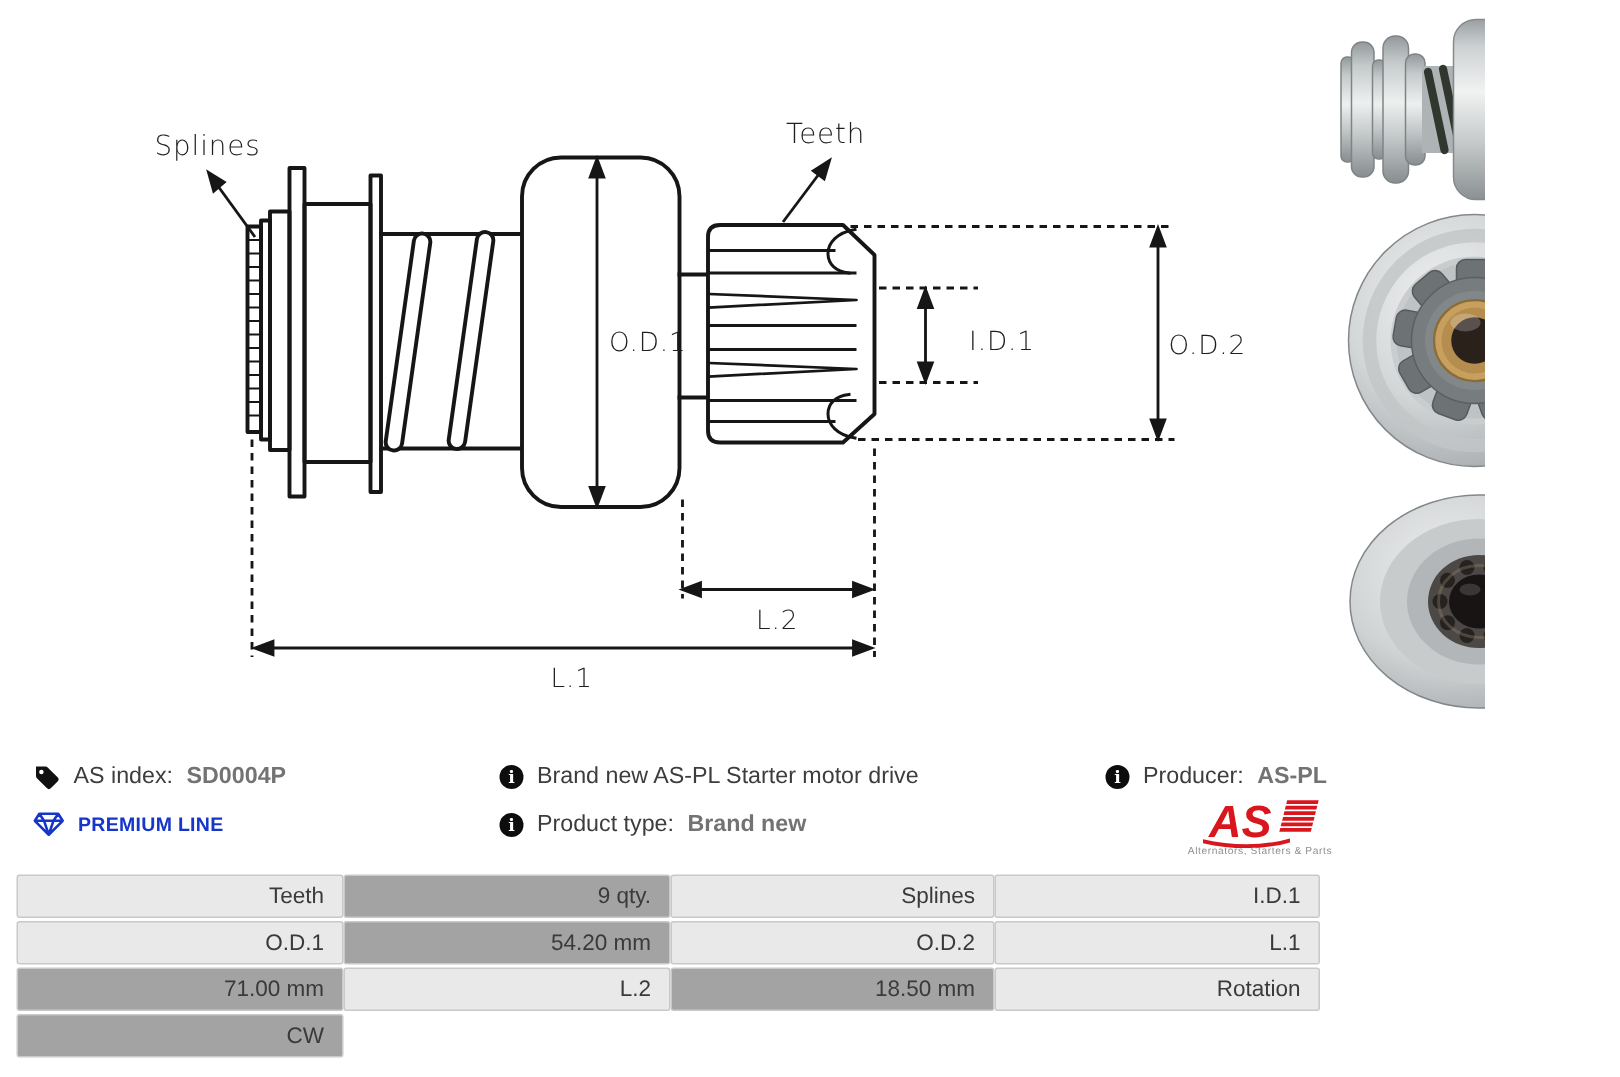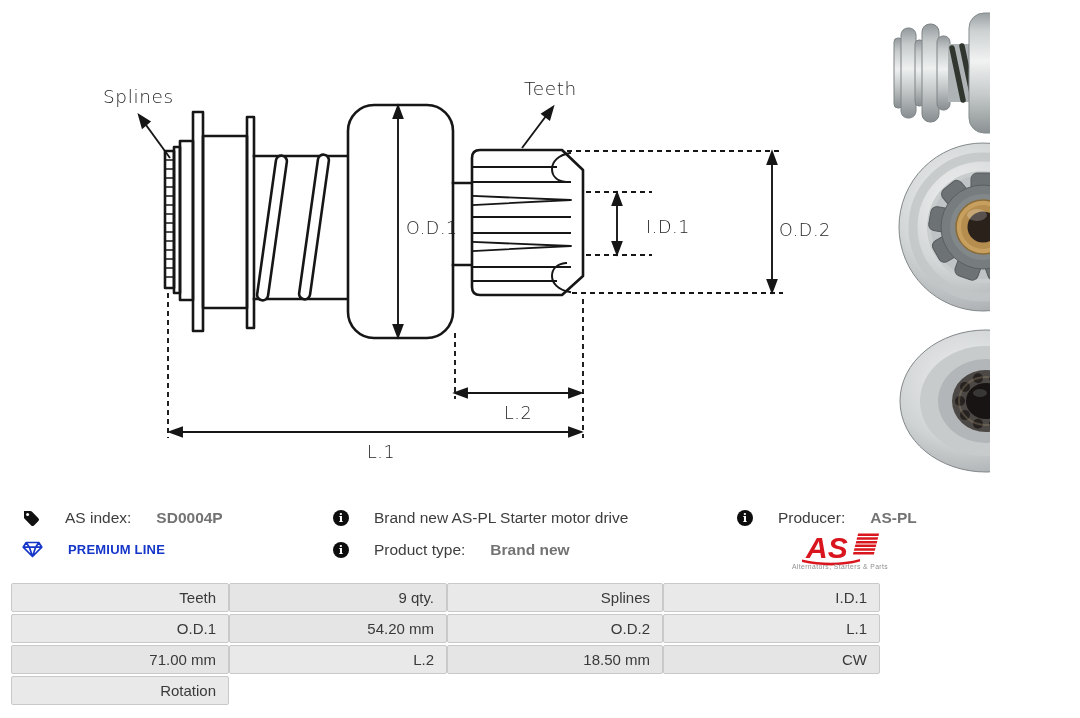--- a/index.html
+++ b/index.html
@@ -5,34 +5,34 @@
   html,body{margin:0;padding:0;background:#fff;}
   #page{position:relative;width:990px;height:718px;background:#fff;overflow:hidden;
         font-family:"Liberation Sans",sans-serif;}
   
   #diagram{position:absolute;left:0;top:0;}
   .dlabel{font-family:"DejaVu Sans","Liberation Sans",sans-serif;font-weight:300;
           fill:#1f1f1f;letter-spacing:.6px;}
   
   .photo{position:absolute;}
   
-  .info-item{position:absolute;display:flex;align-items:center;gap:25px;
+  .info-item{position:absolute;display:flex;align-items:center;gap:9px;
              font-size:15.5px;color:#3d3d3d;white-space:nowrap;}
   .info-item b{color:#737373;}
   .info-i{width:16px;height:16px;border-radius:50%;background:#0d0d0d;color:#fff;
           font-family:"DejaVu Serif",serif;font-weight:bold;font-size:11.5px;
           line-height:16px;text-align:center;flex:0 0 16px;}
   .premium{color:#1536c9;font-weight:bold;font-size:13px;letter-spacing:.2px;}
   
   #spec-table{position:absolute;left:11px;top:583px;width:869px;
               display:grid;grid-template-columns:218px 218px 216px 217px;
               grid-auto-rows:29px;row-gap:2px;}
   .cell{display:flex;align-items:center;justify-content:flex-end;
         padding-right:12px;box-sizing:border-box;font-size:15px;color:#3a3a3a;
-        border:1px solid #c9c9c9;border-radius:2px;background:#e5e5e5;}
+        border:1px solid #c9c9c9;border-radius:2px;background:#a3a3a3;}
   .cell.lbl{background:#e9e9e9;}
 </style>
 </head>
 <body>
 
 <div id="page">
 
   <svg id="diagram" width="890" height="480" viewBox="0 0 890 480">
 
     <g stroke="#161616" fill="none" stroke-width="2.6" stroke-linejoin="round" stroke-linecap="square">
@@ -254,17 +254,17 @@
     <div class="cell lbl">I.D.1</div>
     <div class="cell lbl">O.D.1</div>
     <div class="cell">54.20 mm</div>
 
     <div class="cell lbl">O.D.2</div>
     <div class="cell lbl">L.1</div>
     <div class="cell">71.00 mm</div>
 
     <div class="cell lbl">L.2</div>
     <div class="cell">18.50 mm</div>
+    <div class="cell lbl">Rotation</div>
     <div class="cell">CW</div>
-    <div class="cell lbl">Rotation</div>
   </div>
 
 </div>
 
 </body></html>

